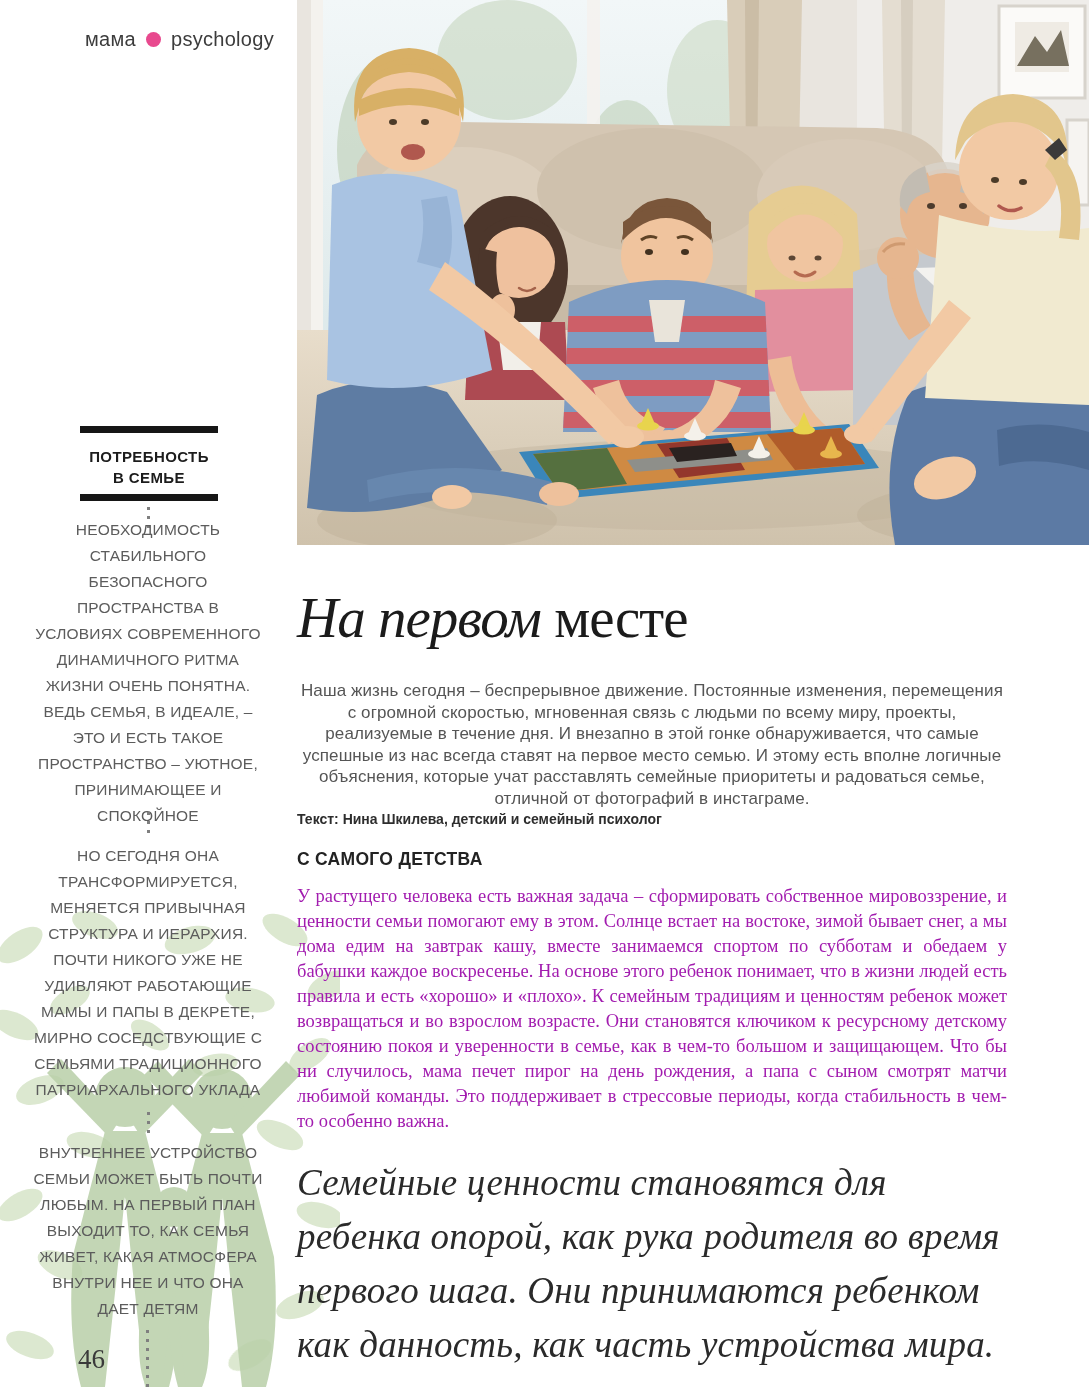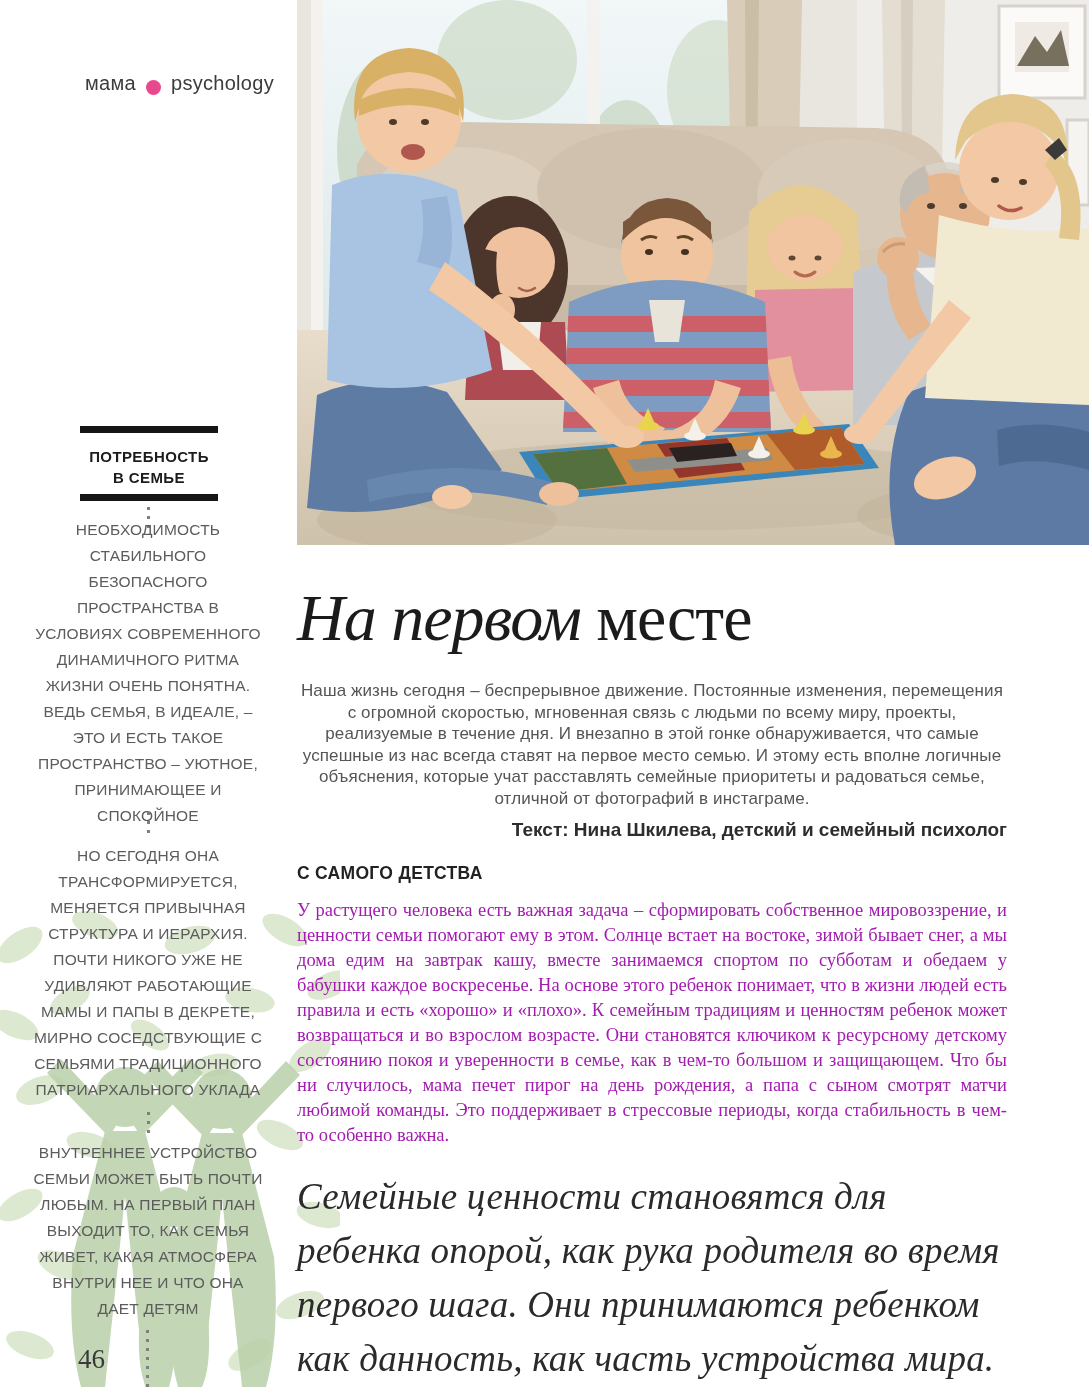--- a/index.html
+++ b/index.html
@@ -2,22 +2,22 @@
 <html><head>
 <meta charset="utf-8">
 <style>
   html,body{margin:0;padding:0;background:#ffffff;}
   #page{
     position:relative;width:1089px;height:1387px;background:#ffffff;
     overflow:hidden;font-family:"Liberation Sans",sans-serif;
   }
   
   .brand{
-    position:absolute;left:85px;top:28px;display:flex;align-items:flex-end;gap:10px;
-    font-size:20px;color:#3c3c3c;letter-spacing:.3px;margin-top:44px;
+    position:absolute;left:85px;top:28px;display:flex;align-items:center;gap:10px;
+    font-size:20px;color:#3c3c3c;letter-spacing:.3px;
   }
   .brand .dot{width:15px;height:15px;border-radius:50%;background:#e8498e;}
   
   .photo{position:absolute;left:297px;top:0;width:792px;height:545px;overflow:hidden;}
   .photo svg{display:block;}
   
   .side-head{position:absolute;left:80px;top:426px;width:138px;text-align:center;}
   .side-head .bar{height:7px;background:#161616;}
   .side-head .t{font-weight:bold;font-size:15px;color:#1c1c1c;letter-spacing:.4px;padding:13px 0 6px;}
   .side-head .t div{padding:2px 0;}
@@ -25,29 +25,29 @@
   .side-block{
     position:absolute;left:33px;width:230px;text-align:center;
     font-size:15.5px;line-height:26px;color:#5c5c5c;letter-spacing:.2px;
   }
   .page-num{position:absolute;left:78px;top:1344px;font-family:"Liberation Serif",serif;font-size:27px;color:#3a3a3a;}
   
   .decor{position:absolute;left:0;top:905px;width:340px;height:482px;pointer-events:none;}
   
   .article{position:absolute;left:297px;top:570px;width:710px;}
   .title{
-    font-family:"Liberation Serif","DejaVu Serif",serif;font-size:66px;line-height:96px;
+    font-family:"Liberation Serif","DejaVu Serif",serif;font-size:57px;line-height:96px;
     color:#1b1b1b;white-space:nowrap;letter-spacing:-1px;
   }
   .title .it{font-style:italic;}
   .lead{
     margin-top:14px;text-align:center;font-size:17px;line-height:21.5px;color:#555555;
     letter-spacing:.1px;
   }
-  .byline{margin-top:10px;text-align:right;font-weight:bold;font-size:19px;color:#2d2d2d;}
+  .byline{margin-top:2px;font-weight:bold;font-size:14px;color:#2d2d2d;}
   .sec-head{margin-top:22px;font-weight:bold;font-size:17.5px;color:#222222;letter-spacing:.3px;}
   .body-text{
     margin-top:14px;font-family:"Liberation Serif","DejaVu Serif",serif;
     font-size:18.5px;line-height:25px;color:#a21caf;text-align:justify;
   }
   .pull-quote{
     margin-top:22px;font-family:Liberation Serif, serif;font-style:italic;
     font-size:37px;line-height:54px;color:#2a2a2a;letter-spacing:.2px;width:720px;
   }
 </style>

